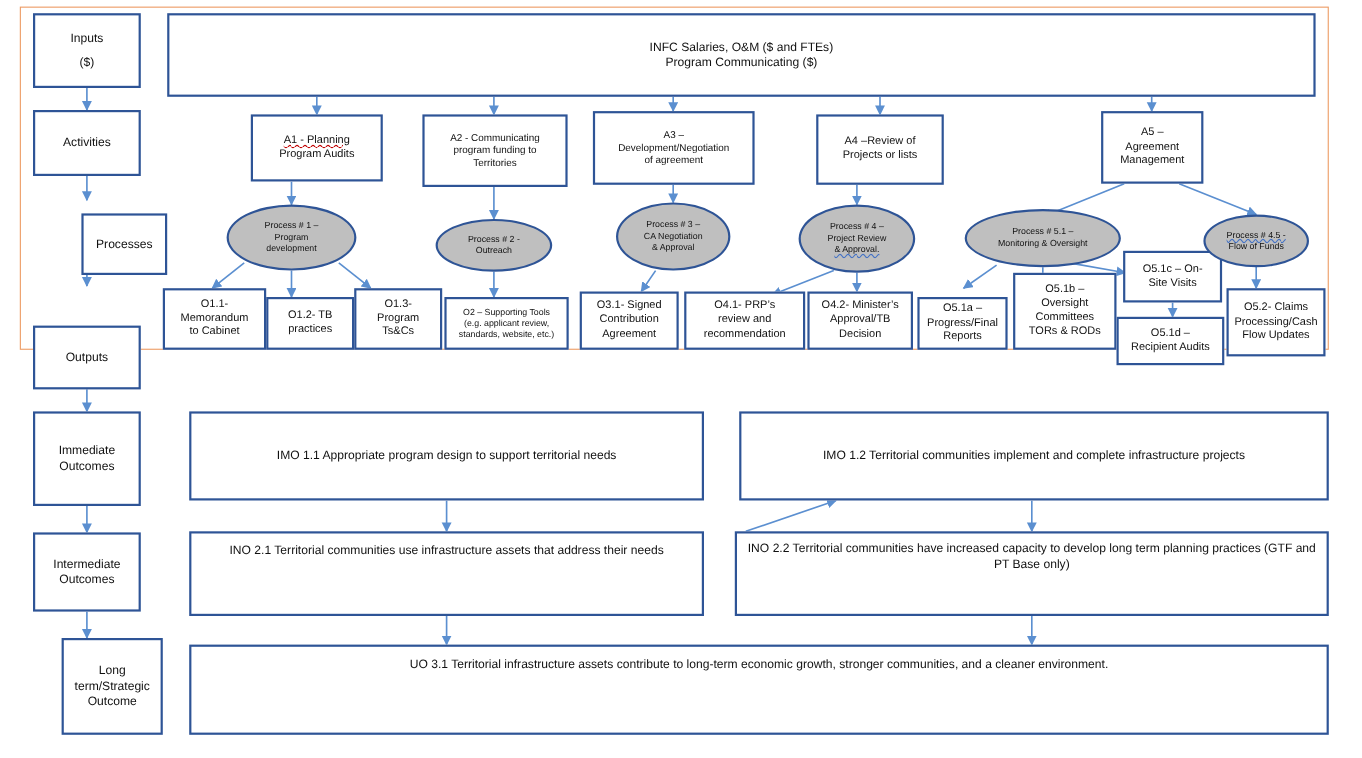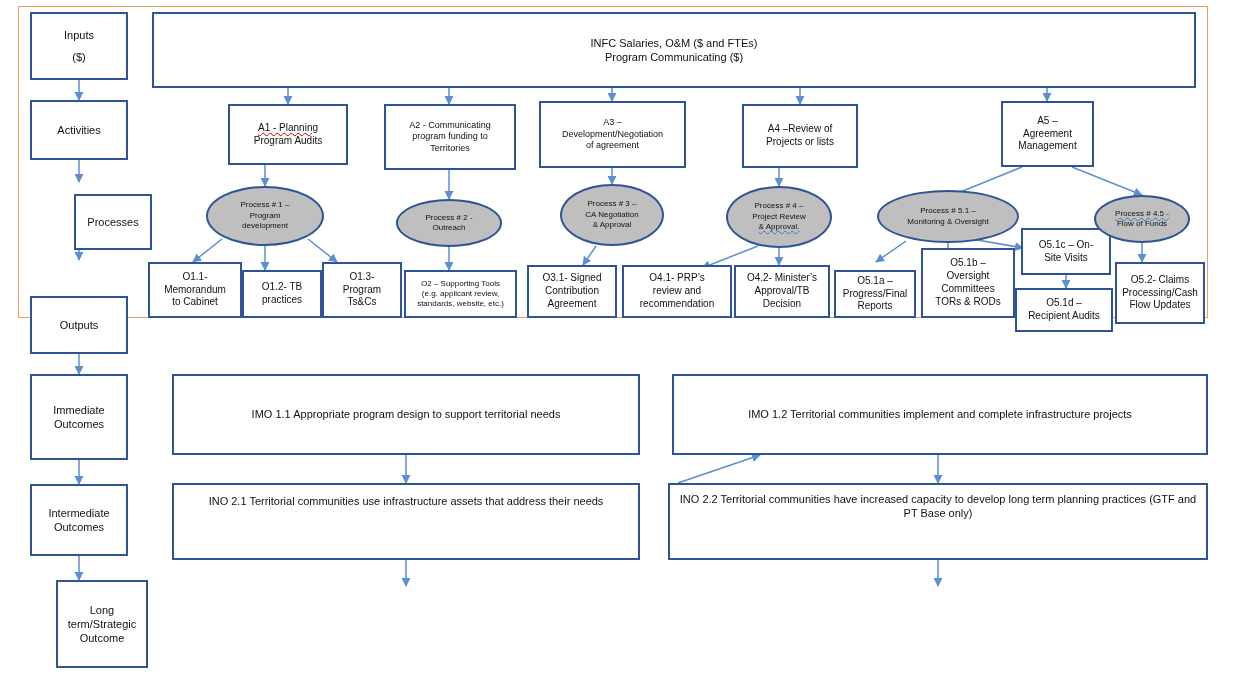--- a/index.html
+++ b/index.html
@@ -329,14 +329,17 @@
   </div>
 
   <div class="box f11" style="left:172px;top:483px;width:468px;height:77px;align-items:flex-start;padding-top:9px;">
     <span>INO 2.1 Territorial communities use infrastructure assets that address their needs</span>
   </div>
 
   <div class="box f11" style="left:668px;top:483px;width:540px;height:77px;align-items:flex-start;padding-top:7px;">
     <span>INO 2.2 Territorial communities have increased capacity to develop long term planning practices (GTF and PT Base only)</span>
   </div>
 
+  <div class="box f11" style="left:172px;top:586px;width:1036px;height:82px;align-items:flex-start;padding-top:9px;">
+    <span>UO 3.1 Territorial infrastructure assets contribute to long-term economic growth, stronger communities, and a cleaner environment.</span>
+  </div>
 
 </div>
 
 </body></html>

